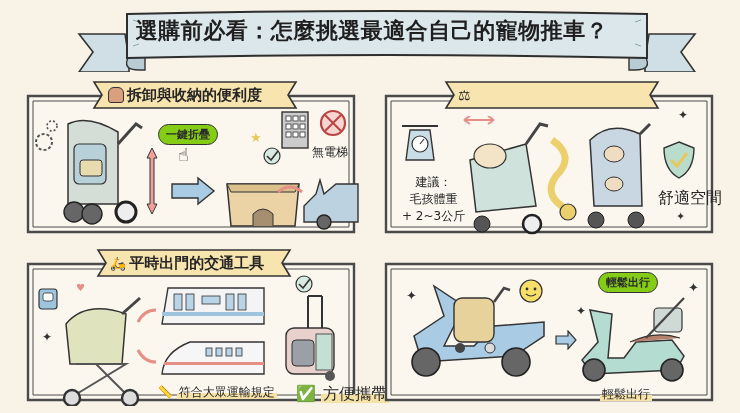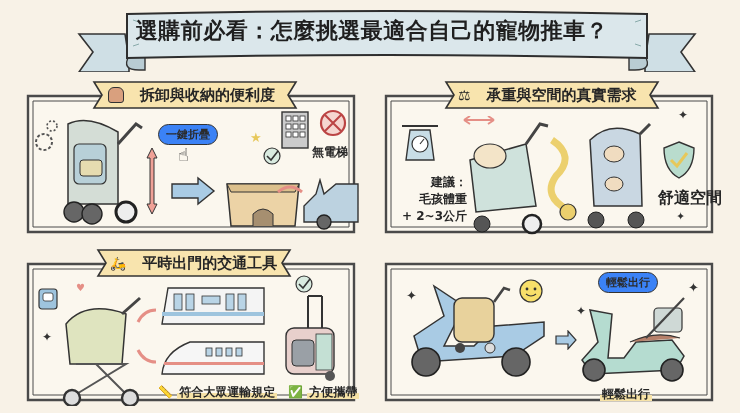--- a/index.html
+++ b/index.html
@@ -15,28 +15,28 @@
   .title-text {
     position: absolute; left: 128px; top: 13px; width: 488px; height: 36px;
     display: flex; align-items: center; justify-content: center;
     font-size: 22px; font-weight: bold; color: #1f1f1f; letter-spacing: 0.5px;
   }
   
   .panel { position: absolute; }
   .panel svg.frame { position: absolute; left: 0; top: 0; }
   .banner {
     position: absolute; height: 26px; display: flex; align-items: center;
-    font-weight: bold; font-size: 15px; color: #262626; gap: 16px;
+    font-weight: bold; font-size: 15px; color: #262626; gap: 3px;
   }
   .label {
-    position: absolute; font-weight: bold; color: #262626; white-space: nowrap;
+    position: absolute; font-weight: normal; color: #262626; white-space: nowrap;
   }
   .hl { background: linear-gradient(transparent 55%, #f6e2a6 55%); padding: 0 2px; }
   .bubble {
-    position: absolute; background: #3b82f6; border: 1.5px solid #333; border-radius: 12px;
+    position: absolute; background: #84cc16; border: 1.5px solid #333; border-radius: 12px;
     font-weight: bold; font-size: 11px; padding: 2px 7px; white-space: nowrap;
   }
   .ico { position: absolute; }
 </style>
 </head>
 <body>
 
 <div class="title-ribbon">
   <svg width="740" height="72" viewBox="0 0 740 72">
 
@@ -134,30 +134,29 @@
 <div class="panel" style="left:376px;top:86px;width:346px;height:156px;">
   <svg class="frame" width="346" height="156" viewBox="0 0 346 156">
     <path d="M10 10 L336 10 L336 146 L10 146 Z" fill="#fbf7ee" stroke="#4a4a4a" stroke-width="2.4"></path>
     <path d="M15 15 L331 15 L331 141 L15 141 Z" fill="none" stroke="#4a4a4a" stroke-width="1"></path>
   </svg>
   <svg class="ico" style="left:66px;top:-6px" width="220" height="30">
     <path d="M4 2 L216 2 L208 15 L216 28 L4 28 L12 15 Z" fill="#f8e4ae" stroke="#333" stroke-width="1.6"></path>
   </svg>
   <div class="banner" style="left:82px;top:-4px;">
     <span style="font-size:14px;">⚖</span>
-    <span>承重與空間的真實需求</span>
   </div>
 
   <svg class="ico" style="left:24px;top:34px" width="40" height="44">
     <path d="M2 6 L38 6" stroke="#333" stroke-width="2"></path>
     <path d="M10 10 L30 10 L34 40 L6 40 Z" fill="#c8dde6" stroke="#333" stroke-width="1.4"></path>
     <circle cx="20" cy="24" r="8" fill="#fff" stroke="#333" stroke-width="1.2"></circle>
     <path d="M20 24 L24 19" stroke="#333" stroke-width="1.2"></path>
   </svg>
-  <div class="label" style="left:26px;top:88px;font-size:12px;line-height:17px;text-align:right;">
+  <div class="label" style="left:26px;top:88px;font-size:12px;line-height:17px;text-align:center;">
     <div>建議：</div>
     <div>毛孩體重</div>
     <div>+ 2~3公斤</div>
   </div>
 
   <svg class="ico" style="left:80px;top:30px" width="100" height="120">
     <path d="M8 4 L38 4 M8 4 L14 0 M8 4 L14 8 M38 4 L32 0 M38 4 L32 8" stroke="#e58f86" stroke-width="2" fill="none"></path>
     <path d="M14 44 L70 28 L80 90 L20 96 Z" fill="#cfe2dc" stroke="#333" stroke-width="1.5"></path>
     <ellipse cx="34" cy="40" rx="16" ry="12" fill="#f3e4c8" stroke="#333" stroke-width="1.2"></ellipse>
     <path d="M70 28 L84 8 L92 10" stroke="#444" stroke-width="3" fill="none"></path>
@@ -250,21 +249,21 @@
     <path d="M30 2 L30 34 M44 2 L44 34 M30 2 L44 2" stroke="#333" stroke-width="2" fill="none"></path>
     <rect x="8" y="34" width="48" height="46" rx="8" fill="#e8d0cc" stroke="#333" stroke-width="1.4"></rect>
     <rect x="14" y="46" width="22" height="26" rx="4" fill="#9aa0a6" stroke="#333"></rect>
     <rect x="38" y="40" width="16" height="36" fill="#c4e0d4" stroke="#333" stroke-width="0.8"></rect>
     <circle cx="52" cy="82" r="5" fill="#555"></circle>
   </svg>
   <svg class="ico" style="left:276px;top:20px" width="20" height="20">
     <circle cx="10" cy="10" r="8" fill="#d9ebe0" stroke="#333" stroke-width="1.2"></circle>
     <path d="M5 10 L9 14 L16 5" fill="none" stroke="#333" stroke-width="1.6"></path>
   </svg>
-  <div class="label" style="left:270px;top:130px;font-size:12px;">
+  <div class="label" style="left:278px;top:130px;font-size:16px;">
     <span>✅</span>
     <span class="hl">方便攜帶</span>
   </div>
   <span class="ico" style="left:58px;top:28px;color:#e58f86;font-size:10px;">♥</span>
   <span class="ico" style="left:24px;top:76px;color:#333;font-size:12px;">✦</span>
 </div>
 
 <div class="panel" style="left:376px;top:254px;width:346px;height:156px;">
   <svg class="frame" width="346" height="156" viewBox="0 0 346 156">
     <path d="M10 10 L336 10 L336 146 L10 146 Z" fill="#fbf7ee" stroke="#4a4a4a" stroke-width="2.4"></path>

